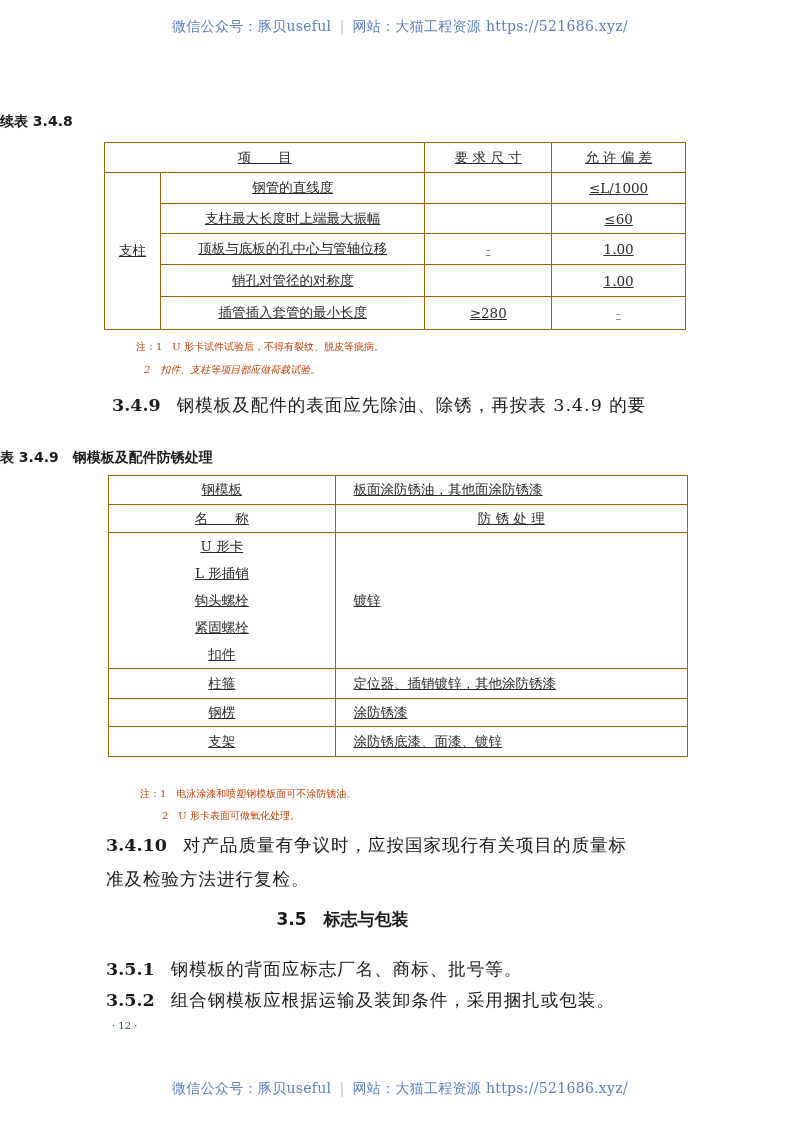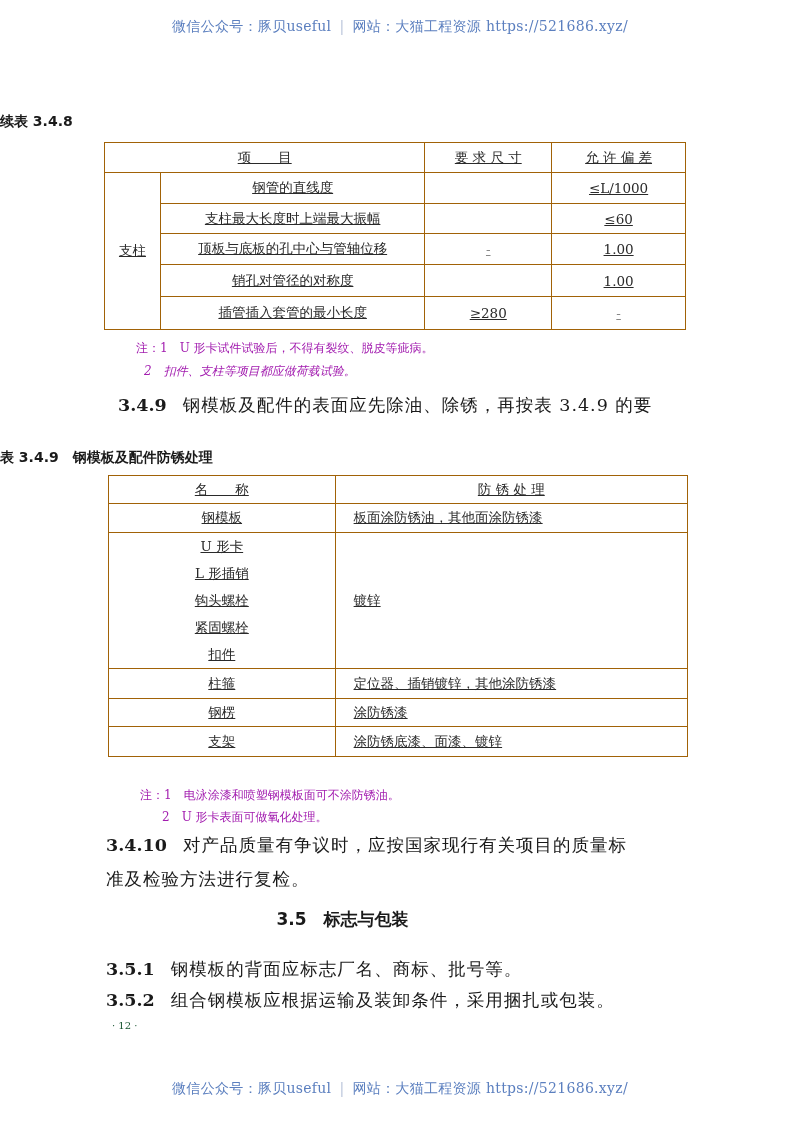--- a/index.html
+++ b/index.html
@@ -4,21 +4,21 @@
 <style>
   html, body { margin:0; padding:0; }
   body { width:800px; height:1132px; background:#ffffff; position:relative; overflow:hidden;
          font-family:"DejaVu Serif", "Liberation Serif", serif; color:#1a1a1a; }
   .abs { position:absolute; }
   .watermark { left:0; width:800px; text-align:center; font-size:14px; color:#5b7fbf; letter-spacing:0.3px; }
   .wm-sep { color:#b8c4da; margin:0 8px; }
   .tcaption { left:0; width:800px; text-align:left; font-weight:bold; font-size:14px; font-family:"DejaVu Sans", sans-serif; }
   table.doc { position:absolute; border-collapse:collapse; font-size:13.5px; color:#2a2a2a; }
   table.doc td { border:1px solid #a16207; padding:0; text-align:center; vertical-align:middle;text-decoration:underline; }
-  .note { font-size:12px; color:#a21caf; }
+  .note { font-size:10px; color:#c2410c; }
   .para { font-size:17.5px; color:#1a1a1a; letter-spacing:1px; line-height:34px; }
   .clause { font-weight:bold; font-family:"DejaVu Serif", serif; margin-right:16px; letter-spacing:0; }
   .section { left:0; width:685px; text-align:center; font-size:17px; font-weight:bold; font-family:"DejaVu Sans", sans-serif; }
   .left-cell { text-align:left !important; padding-left:18px !important; }
   .stack div { line-height:27px; }
 </style>
 </head>
 <body>
 
 <div class="abs watermark" style="top:18px;">
@@ -65,39 +65,39 @@
     <td>插管插入套管的最小长度</td>
     <td>≥280</td>
     <td style="color:#888;">-</td>
   </tr>
 </tbody>
   </table>
 
 <div class="abs note" style="left:136px; top:340px;">注：1　U 形卡试件试验后，不得有裂纹、脱皮等疵病。</div>
 <div class="abs note" style="left:144px; top:363px;font-style:italic;">2　扣件、支柱等项目都应做荷载试验。</div>
 
-<div class="abs para" style="left:118px; top:388px; width:600px;">
+<div class="abs para" style="left:112px; top:388px; width:600px;">
   <div><span class="clause">3.4.9</span><span>钢模板及配件的表面应先除油、除锈，再按表 3.4.9 的要</span></div>
 </div>
 
 <div class="abs tcaption" style="top:449px;">表 3.4.9　钢模板及配件防锈处理</div>
 
 <table class="doc" style="left:108px; top:475px; width:580px; border:1.6px solid #1a1a1a;">
   <colgroup>
       <col style="width:227px">
       <col style="width:353px">
     </colgroup>
   <tbody>
-      <tr style="height:28px;">
+      <tr style="height:29px;">
+    <td>钢模板</td>
+    <td class="left-cell">板面涂防锈油，其他面涂防锈漆</td>
+  </tr>
+  <tr style="height:28px;">
     <td>名　　称</td>
     <td>防 锈 处 理</td>
-  </tr>
-  <tr style="height:29px;">
-    <td>钢模板</td>
-    <td class="left-cell">板面涂防锈油，其他面涂防锈漆</td>
   </tr>
   <tr style="height:128px;">
     <td class="stack">
       <div>U 形卡</div>
       <div>L 形插销</div>
       <div>钩头螺栓</div>
       <div>紧固螺栓</div>
       <div>扣件</div>
     </td>
     <td class="left-cell">镀锌</td>

